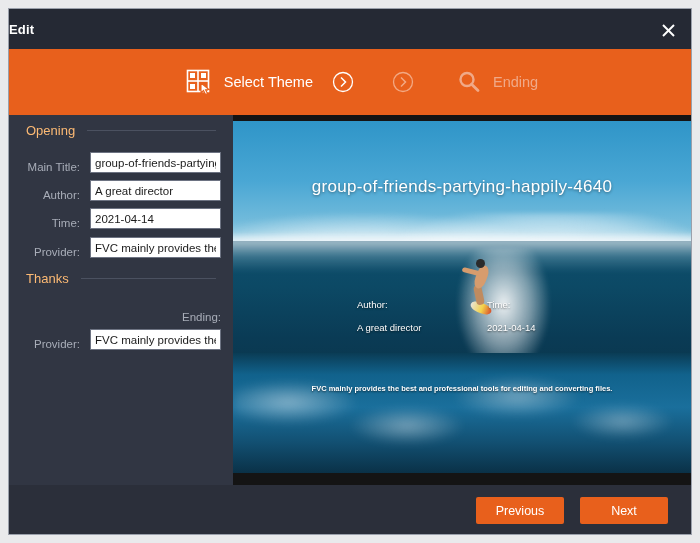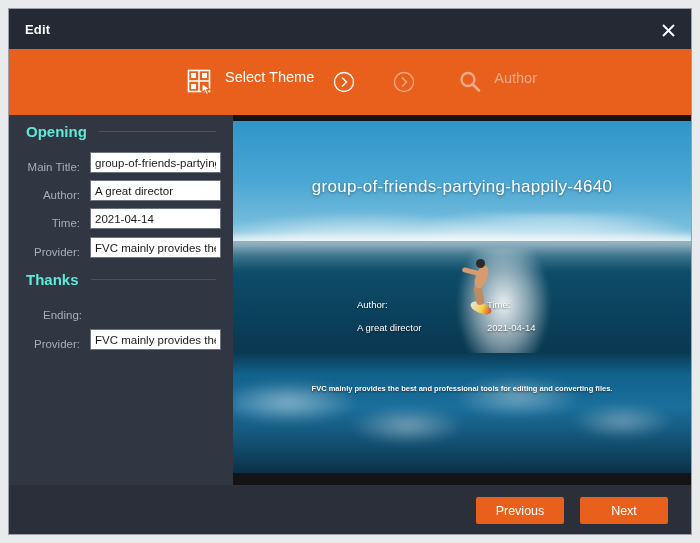--- a/index.html
+++ b/index.html
@@ -27,21 +27,20 @@
   .titlebar {
     position: absolute;
     left: 0; top: 0;
     width: 682px;
     height: 40px;
     background: #252934;
     display: flex;
     align-items: center;
   }
   .titlebar-title {
-    margin-left: 16px;
     color: #ffffff;
     font-size: 13px;
     font-weight: bold;
     letter-spacing: .2px;
   }
   .titlebar-close {
     position: absolute;
     right: 10px;
     top: 8px;
     width: 26px;
@@ -59,20 +58,21 @@
     left: 0; top: 40px;
     width: 682px;
     height: 66px;
     background: #e8601c;
     display: flex;
     align-items: center;
     justify-content: center;
   }
   .step {
     display: flex;
+    align-items: center;
     cursor: pointer;
     padding-left: 24px;
   }
   .step-label {
     color: #ffffff;
     font-size: 14.5px;
     margin-left: 12px;
     white-space: nowrap;
   }
   .step.disabled { cursor: default; }
@@ -104,23 +104,23 @@
   }
 
   .section-head {
     position: absolute;
     left: 17px;
     display: flex;
     align-items: center;
     width: 190px;
   }
   .section-head .txt {
-    color: #5eead4;
-    font-size: 15px;
-    font-weight: bold;
+    color: #fdba74;
+    font-size: 13px;
+    font-weight: normal;
     white-space: nowrap;
   }
   .section-head .rule {
     flex: 1;
     height: 1px;
     background: #4b5160;
     margin-left: 12px;
   }
 
   .field {
@@ -345,21 +345,21 @@
       </svg>
     </div>
 
     <div class="step disabled">
       <span class="step-icon">
         <svg width="24" height="24" viewBox="0 0 24 24">
           <circle cx="10" cy="9.5" r="6.5" fill="none" stroke="#f0a988" stroke-width="2.4"></circle>
           <line x1="14.6" y1="14.2" x2="21" y2="20.6" stroke="#f0a988" stroke-width="2.8" stroke-linecap="round"></line>
         </svg>
       </span>
-      <span class="step-label">Author</span>
+      <span class="step-label">Ending</span>
     </div>
 
   </div>
 
   <div class="content">
 
     <div class="sidebar">
 
       <div class="section-head" style="top:8px;">
         <span class="txt">Opening</span>
@@ -384,21 +384,21 @@
       <div class="field" style="top:121px;">
         <span class="field-label">Provider:</span>
         <input class="field-input" type="text" value="FVC mainly provides the best and professional tools for editing and converting files." style="">
       </div>
 
       <div class="section-head" style="top:156px;">
         <span class="txt">Thanks</span>
         <span class="rule"></span>
       </div>
 
-      <div class="field" style="top:184px;">
+      <div class="field" style="top:196px;flex-direction:column;">
         <span class="field-label">Ending:</span>
       </div>
 
       <div class="field" style="top:213px;">
         <span class="field-label">Provider:</span>
         <input class="field-input" type="text" value="FVC mainly provides the best and professional tools for editing and converting files." style="">
       </div>
 
     </div>
 

